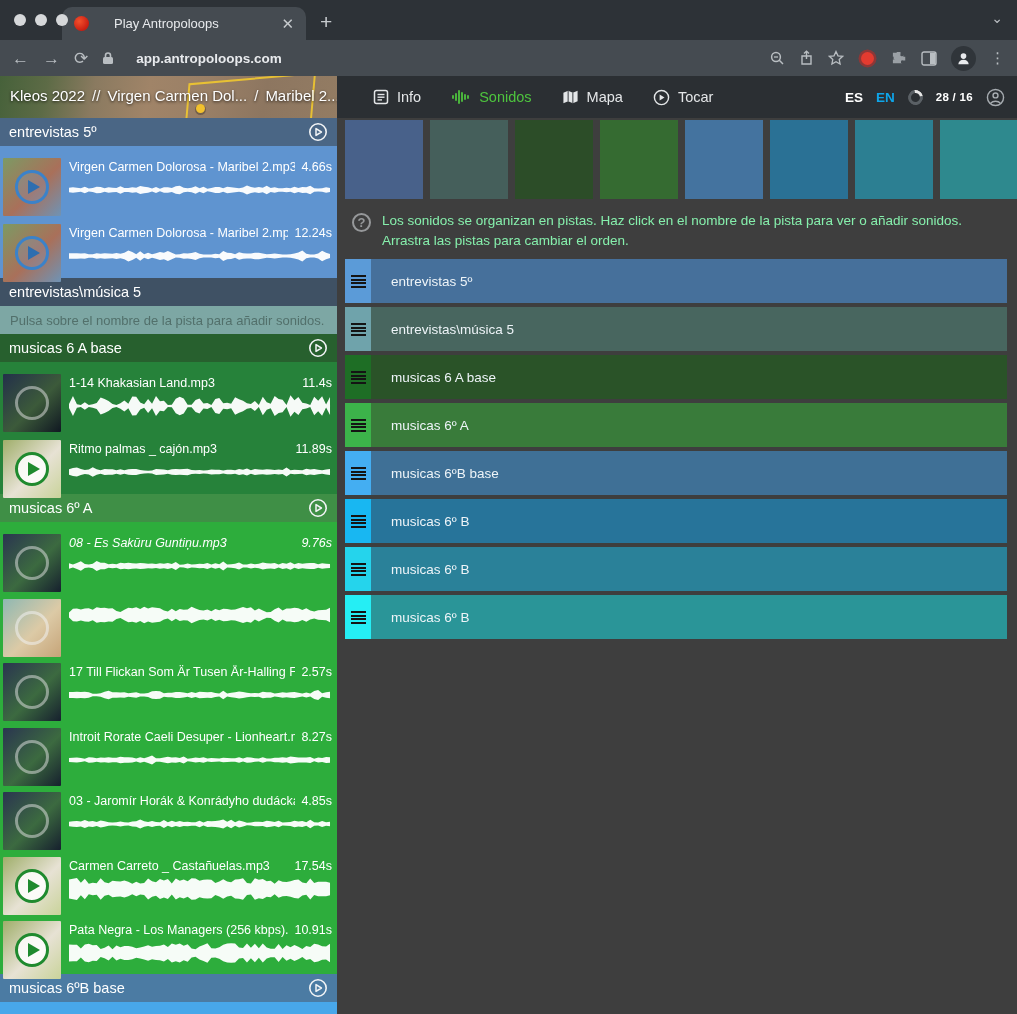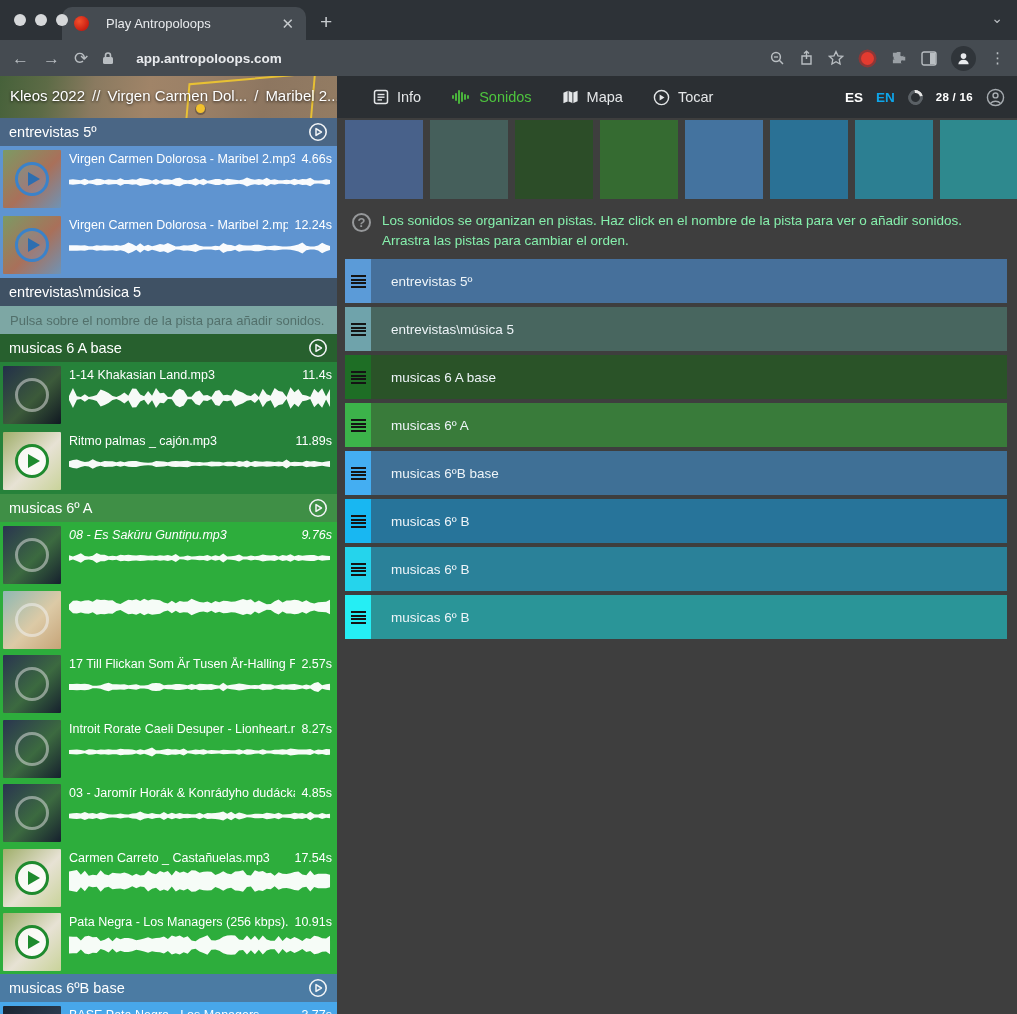--- a/index.html
+++ b/index.html
@@ -4,21 +4,21 @@
 <style>
   * { margin:0; padding:0; box-sizing:border-box; }
   html,body { width:1017px; height:1014px; overflow:hidden; }
   body { font-family:"Liberation Sans", sans-serif; background:#3e3e3e; color:#fff; }
 
   
   .tabstrip { height:40px; background:#2d3237; display:flex; align-items:flex-end; position:relative; }
   .traffic { position:absolute; left:14px; top:14px; display:flex; gap:9px; }
   .traffic i { width:12px; height:12px; border-radius:50%; background:#d6d8da; display:block; }
   .tab { height:33px; width:244px; margin-left:62px; background:#454b51; border-radius:10px 10px 0 0;
-         display:flex; align-items:center; padding:0 12px; gap:17px; }
+         display:flex; align-items:center; padding:0 12px; gap:25px; }
   .favicon { width:15px; height:15px; border-radius:50%;
              background:radial-gradient(circle at 35% 35%, #f4502c, #c81e12 70%); flex:none; }
   .tab-title { font-size:13px; color:#e8eaed; flex:1; white-space:nowrap; overflow:hidden; }
   .tab-close { color:#c6cacd; font-size:15px; line-height:1; cursor:default; }
   .newtab { color:#c6cacd; font-size:21px; margin:0 0 6px 14px; }
   .strip-chev { position:absolute; right:14px; top:10px; color:#b9bdc1; font-size:14px; }
 
   .toolbar { height:36px; background:#454b51; display:flex; align-items:center; padding:0 12px; gap:14px; }
   .navbtn { color:#b9bec2; font-size:17px; line-height:1; }
   .url { display:flex; align-items:center; gap:8px; flex:1; overflow:hidden; margin-left:8px; white-space:nowrap; }
@@ -51,21 +51,21 @@
 
   
   .content { display:flex; height:896px; }
   .sidebar { width:337px; flex:none; overflow:hidden; background:#3e3e3e; }
   .main { flex:1; overflow:hidden; }
 
   
   .sec-head { height:28px; display:flex; align-items:center; padding:0 9px; color:#fff; font-size:14.5px; }
   .sec-head .play-all { margin-left:auto; display:flex; }
   .hint { height:28px; display:flex; align-items:center; padding:0 10px; font-size:13px; }
-  .clip { display:flex; padding:4px 5px 0 3px; }
+  .clip { display:flex; padding:12px 5px 0 3px; }
   .thumb { width:58px; height:58px; flex:none; position:relative; border-radius:1px; overflow:hidden; }
   .ov-ring { position:absolute; left:50%; top:50%; width:34px; height:34px; margin:-17px 0 0 -17px;
              border-radius:50%; border:3px solid; display:flex; align-items:center; justify-content:center; }
   .ov-tri { width:0; height:0; border-style:solid; border-width:7px 0 7px 12px;
             border-color:transparent; margin-left:3px; }
   .clip-body { flex:1; margin-left:8px; min-width:0; }
   .clip-line { display:flex; align-items:baseline; font-size:12.5px; color:#fff; padding-top:2px; }
   .clip-name { flex:1; white-space:nowrap; overflow:hidden; }
   .clip-dur { margin-left:6px; white-space:nowrap; }
   .clip-wave { display:block; width:100%; height:22px; margin-top:5px; }

